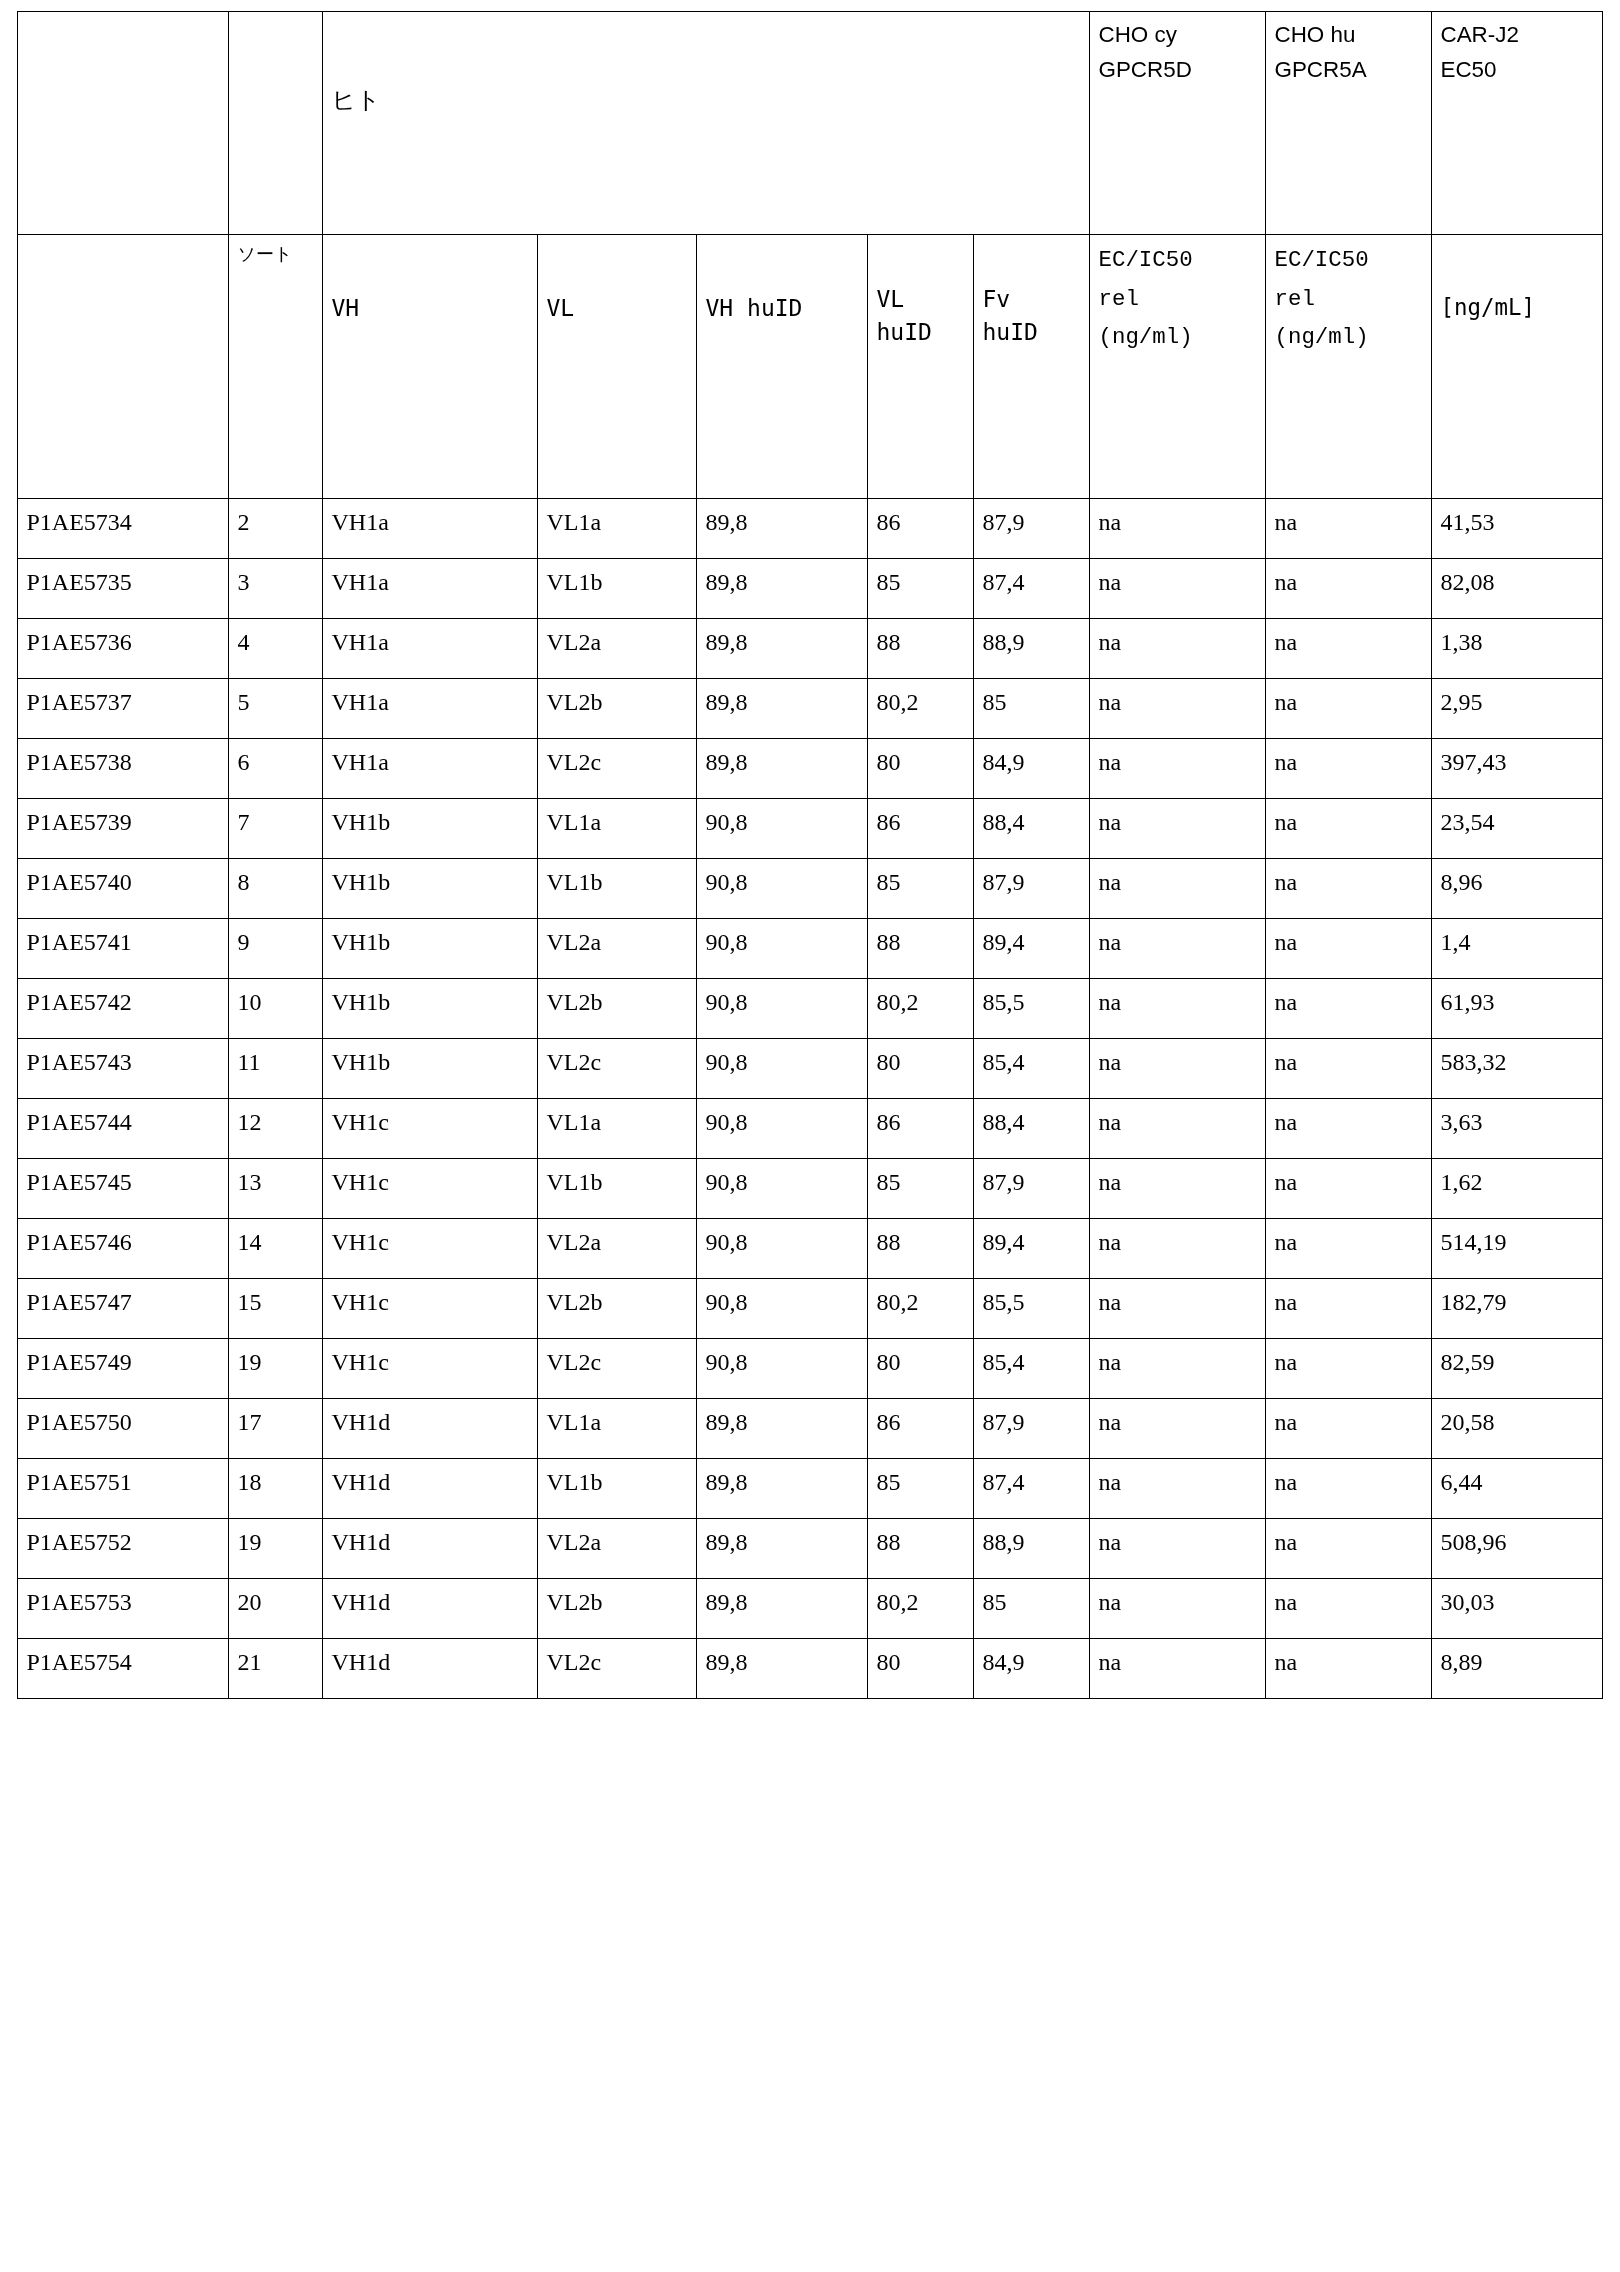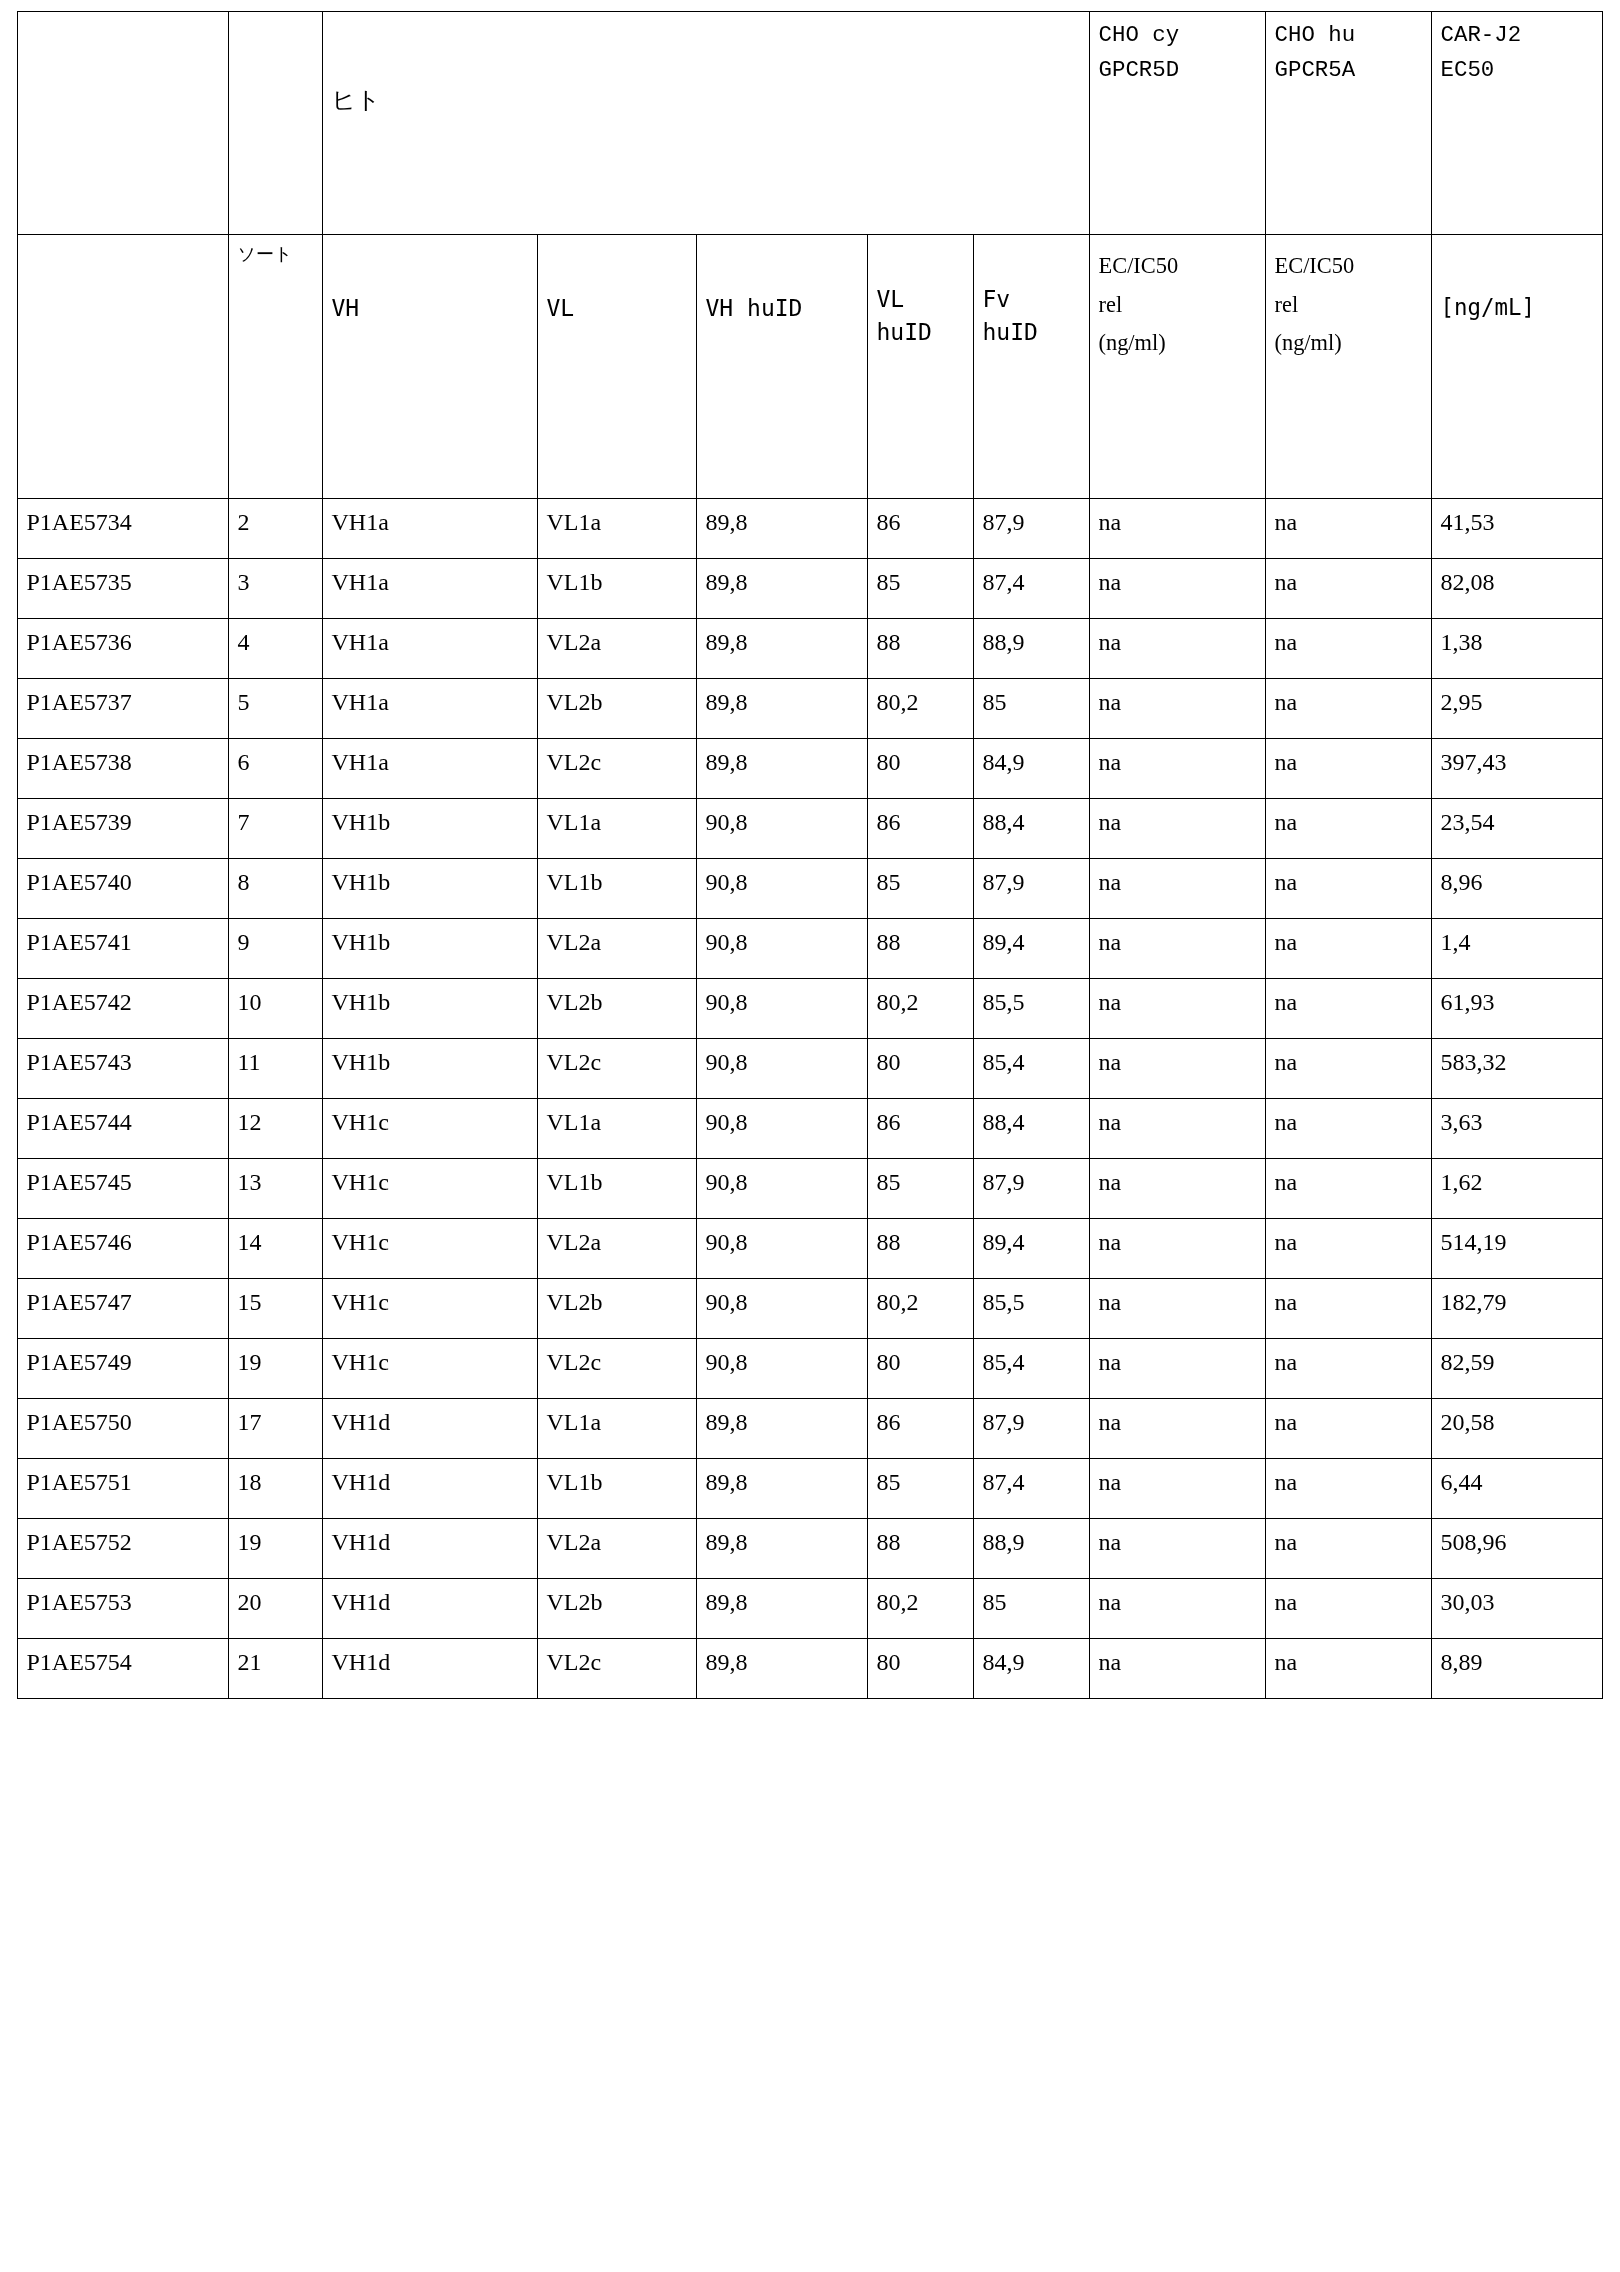--- a/index.html
+++ b/index.html
@@ -43,21 +43,21 @@
   col.c-fvhu  { width: 116px; }
   col.c-cho1  { width: 176px; }
   col.c-cho2  { width: 166px; }
   col.c-car   { width: 171px; }
 
   .hdr-top td {
     height: 145px;
     vertical-align: top;
   }
   .hdr-top td.mono, .hdr-sub td.mono, td.mono {
-    font-family: Liberation Mono, monospace;
+    font-family: Liberation Sans, sans-serif;
     font-size: 22.4px;
     line-height: 1.55;
   }
   .hdr-top .hito {
     font-family: "Liberation Sans", sans-serif;
     font-size: 24px;
     padding-top: 71px;
   }
   .hdr-sub td {
     height: 200px;
@@ -73,23 +73,23 @@
     padding-top: 57px;
     line-height: 1.45;
   }
   .hdr-sub .lbl2 {
     font-family: "DejaVu Sans Mono", monospace;
     font-size: 23px;
     padding-top: 48px;
     line-height: 1.45;
   }
   .hdr-sub .lbl-ec {
-    font-family: Liberation Serif, serif;
+    font-family: Liberation Mono, monospace;
     font-size: 22.4px;
-    padding-top: 12px;
+    padding-top: 6px;
     line-height: 1.72;
   }
   .hdr-sub .lbl-ngml {
     font-family: "DejaVu Sans Mono", monospace;
     font-size: 22.4px;
     padding-top: 56px;
     line-height: 1.45;
   }
   tbody td {
     height: 47px;

